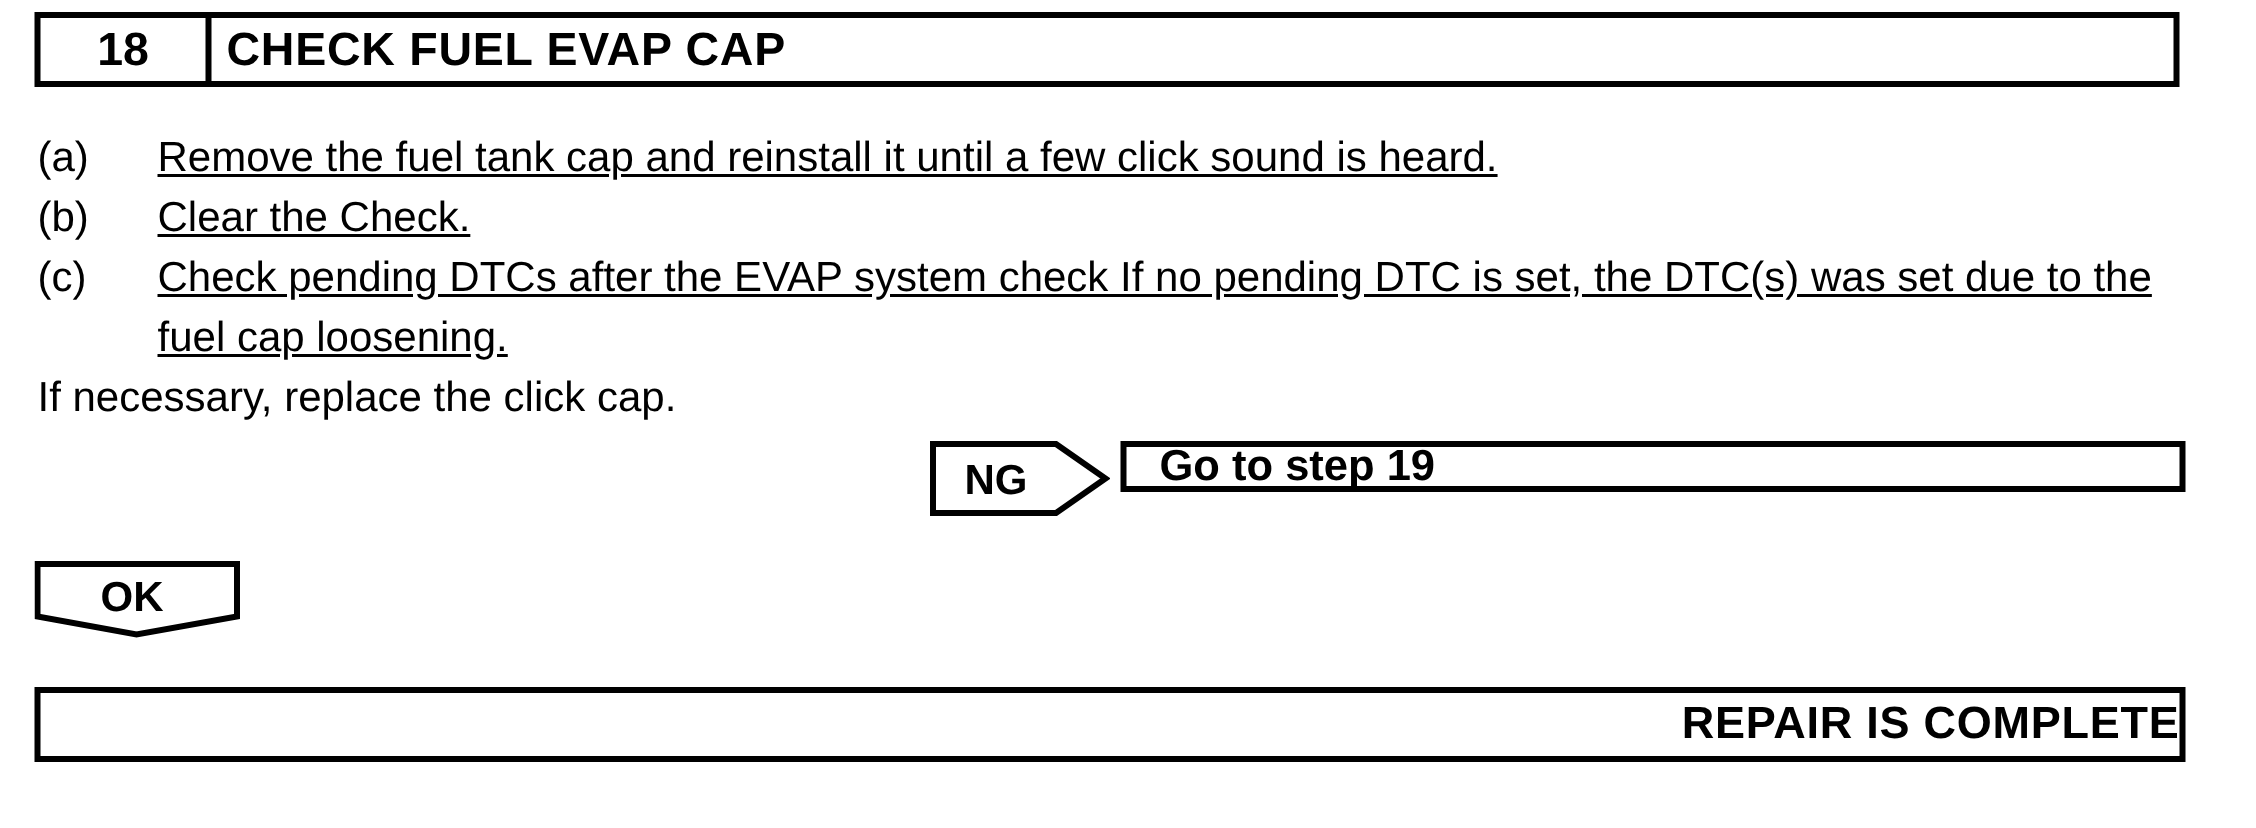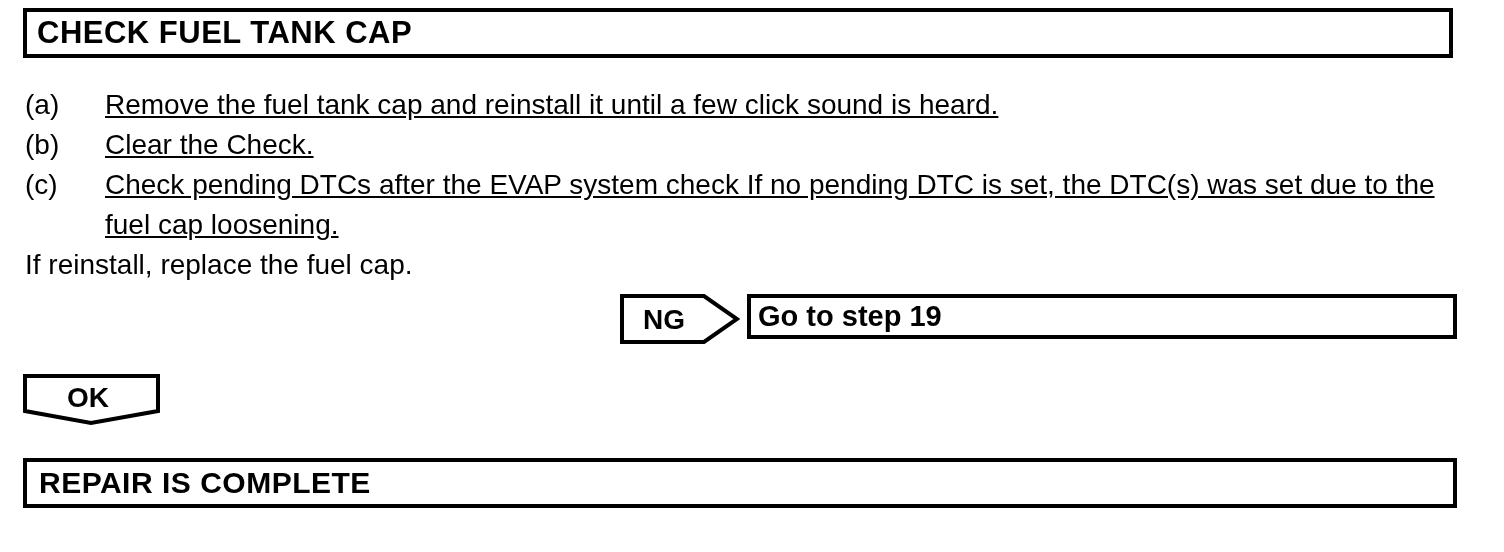--- a/index.html
+++ b/index.html
@@ -67,26 +67,26 @@
     left: 620px;
     top: 294px;
     width: 120px;
     height: 50px;
   }
   .ng-action-box {
     position: absolute;
     left: 747px;
     top: 294px;
     width: 710px;
-    height: 45px;
+    height: 34px;
     border: 4px solid #000;
     box-sizing: border-box;
     display: flex;
     align-items: center;
-    padding-left: 7px;
+    padding-left: 22px;
     font-weight: bold;
     font-size: 29px;
     background: #fff;
   }
 
   
   .ok-banner {
     position: absolute;
     left: 23px;
     top: 374px;
@@ -98,55 +98,57 @@
   .result-box {
     position: absolute;
     left: 23px;
     top: 458px;
     width: 1434px;
     height: 50px;
     border: 4px solid #000;
     box-sizing: border-box;
     display: flex;
     align-items: center;
-    padding-left: 12px;
+    padding-left: 30px;
     font-weight: bold;
     font-size: 30px;
     letter-spacing: 0.5px;
     background: #fff;
+    justify-content: flex-end;
   }
 
   svg text {
     font-family: "Liberation Sans", sans-serif;
     font-weight: bold;
     font-size: 28px;
     fill: #000;
   }
 </style>
 </head>
 <body>
 
 <div class="step-header">
-  <div class="step-title-cell">CHECK FUEL TANK CAP</div>
+  <div class="step-number-cell">18</div>
+  <div class="step-title-cell">CHECK FUEL EVAP CAP</div>
 </div>
 
 <div class="procedure">
   <div class="instr-row">
     <span class="instr-label">(a)</span>
     <span class="instr-text">Remove the fuel tank cap and reinstall it until a few click sound is heard.</span>
   </div>
   <div class="instr-row">
     <span class="instr-label">(b)</span>
     <span class="instr-text">Clear the Check.</span>
   </div>
   <div class="instr-row">
     <span class="instr-label">(c)</span>
     <span class="instr-text">Check pending DTCs after the EVAP system check If no pending DTC is set, the DTC(s) was set due to the fuel cap loosening.</span>
   </div>
-  <div class="procedure-note">If reinstall, replace the fuel cap.</div>
+  <div class="procedure-note">If necessary, replace the click cap.</div>
 </div>
 
 <svg class="ng-arrow" viewBox="0 0 120 50" xmlns="http://www.w3.org/2000/svg">
   <polygon points="2,2 84,2 117,25 84,48 2,48" fill="#ffffff" stroke="#000000" stroke-width="4"></polygon>
   <text x="44" y="35" text-anchor="middle">NG</text>
 </svg>
 
 <div class="ng-action-box">
   <span>Go to step 19</span>
 </div>

